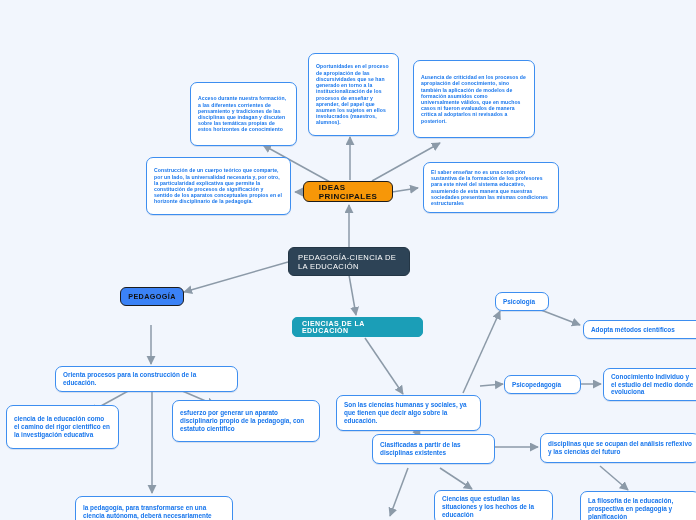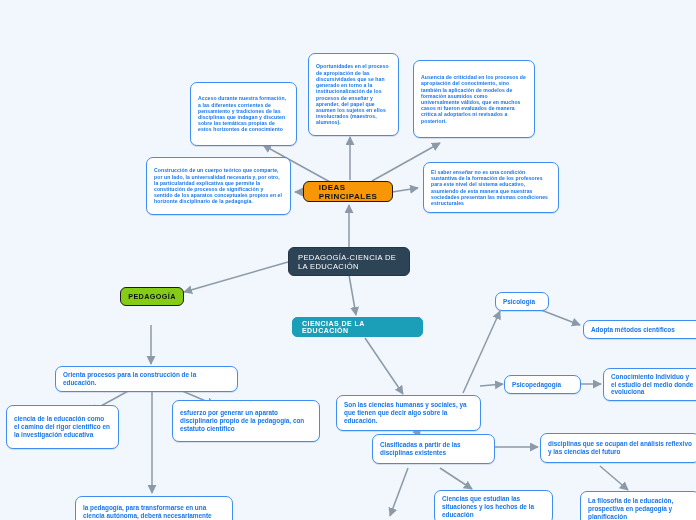--- a/index.html
+++ b/index.html
@@ -61,21 +61,21 @@
     border: 1.6px solid #1c1c1c;
     color: #111111;
     font-weight: bold;
     font-size: 8px;
     letter-spacing: .5px;
     padding: 5px 22px;
     justify-content: center;
     border-radius: 6px;
   }
   .node.yellow {
-    background: #84cc16;
+    background: #3b82f6;
     border: 1.6px solid #1c1c1c;
     color: #111111;
     font-weight: bold;
     font-size: 7.2px;
     letter-spacing: .4px;
     padding: 4px 8px;
     justify-content: center;
     border-radius: 6px;
     text-align: center;
   }

